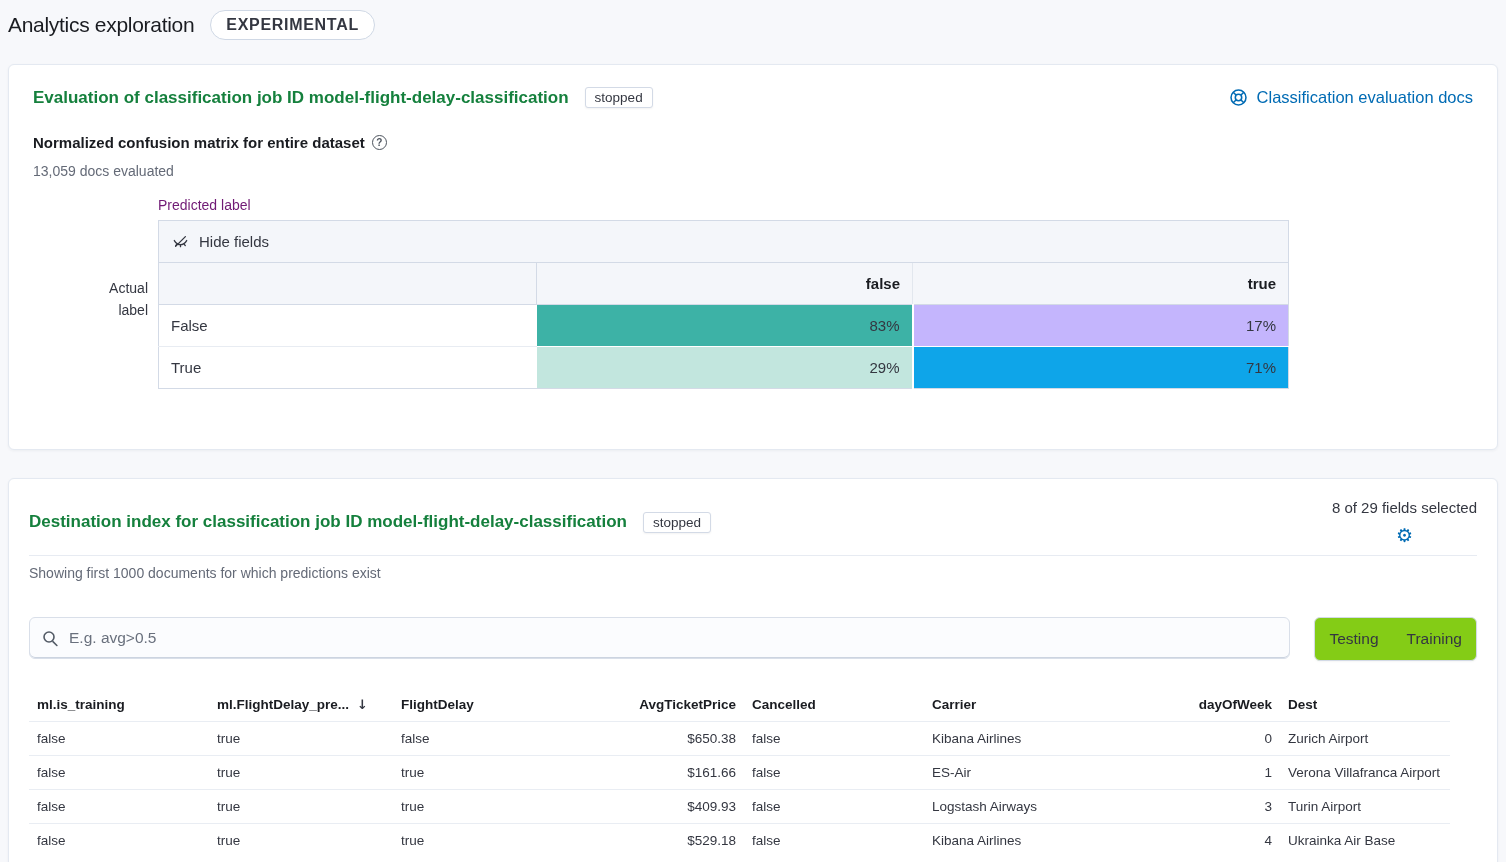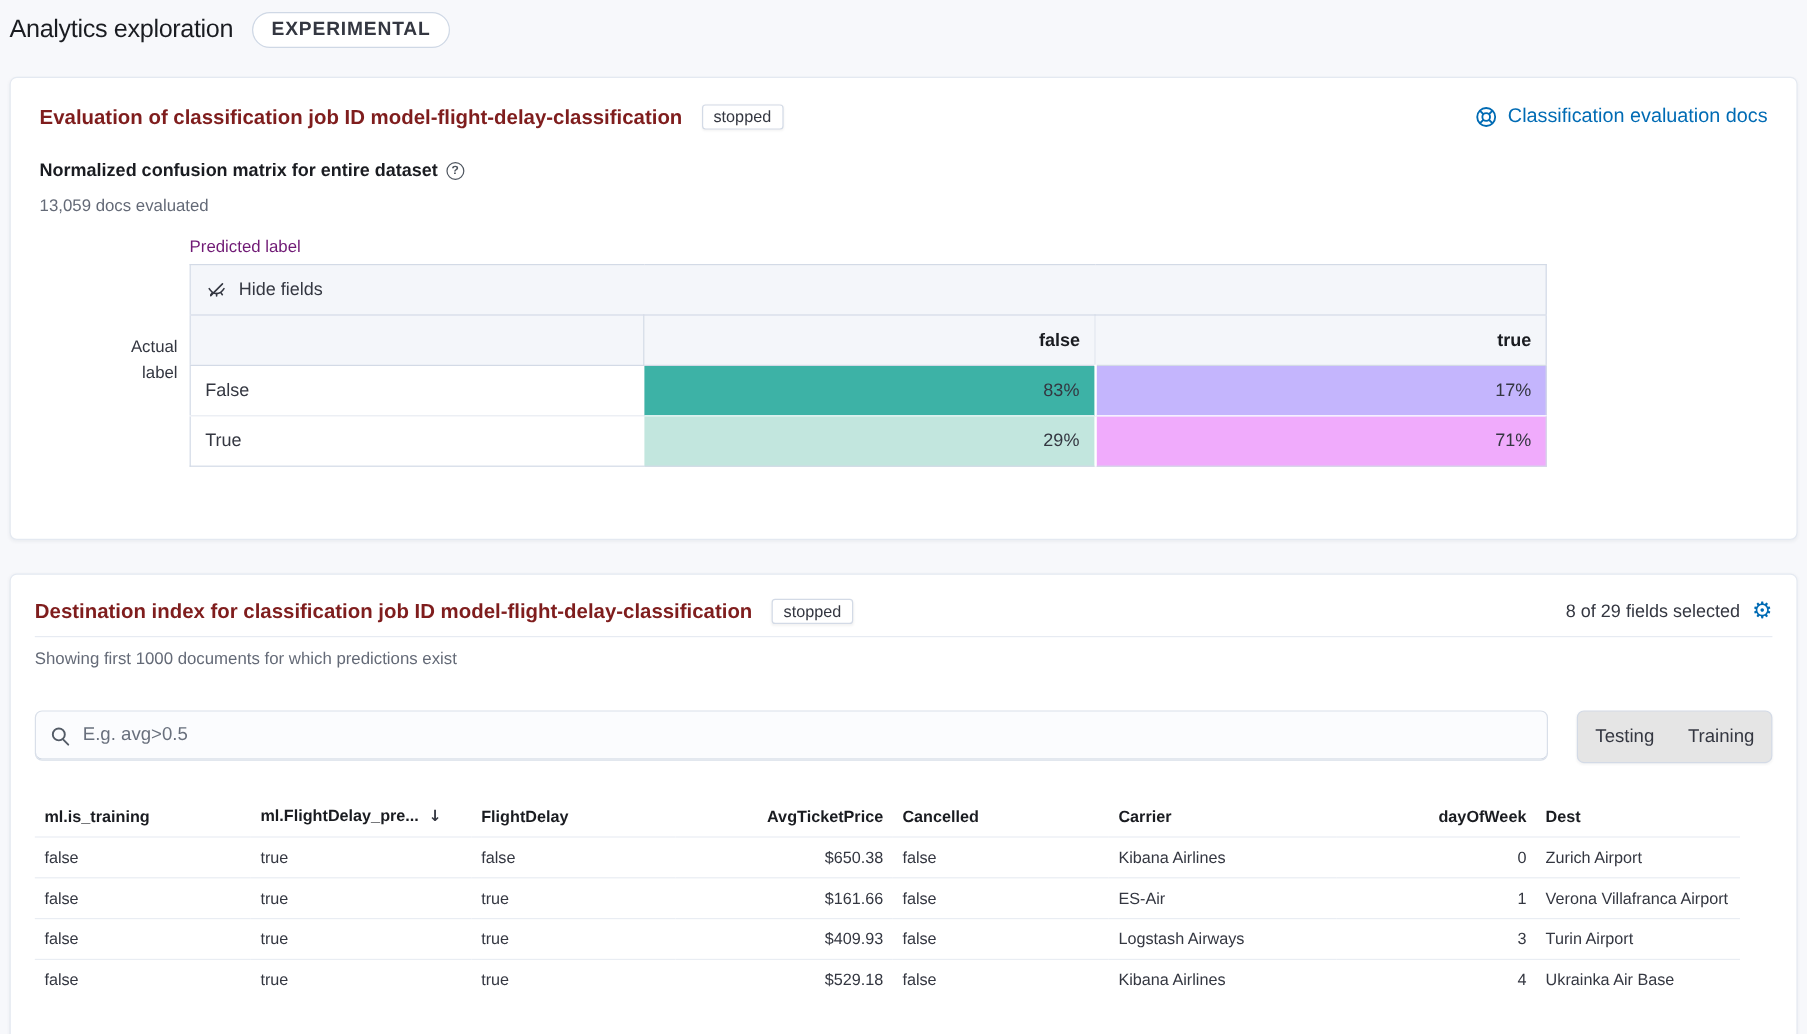--- a/index.html
+++ b/index.html
@@ -15,21 +15,21 @@
   .exp-badge { border:1px solid #cfd8e5; border-radius:20px; background:#fff;
     padding:5px 15px; font-size:16px; font-weight:700; letter-spacing:0.7px; color:#343741; }
 
   
   .panel { background:#fff; border:1px solid #e4e9f1; border-radius:6px;
     box-shadow:0 1px 3px rgba(20,30,60,.05); padding:22px 24px; }
   .panel-eval { margin-top:24px; height:386px; }
   .panel-dest { margin-top:28px; height:390px; padding:20px; }
 
   .panel-head-row { display:flex; align-items:center; }
-  .panel-title { font-size:17px; font-weight:700; color:#7f1d1d; }
+  .panel-title { font-size:17px; font-weight:700; color:#15803d; }
   .status-badge { margin-left:16px; border:1px solid #d3dae6; border-radius:3px; background:#fff;
     box-shadow:0 1px 2px rgba(0,0,0,.05); padding:2px 9px; font-size:13.5px; color:#343741; }
   .head-spacer { flex:1; }
 
   .docs-link { display:inline-flex; align-items:center; gap:9px; color:#006BB4;
     font-size:16.5px; text-decoration:none; cursor:pointer; }
 
   .section-title { margin-top:26px; font-size:15px; font-weight:700; color:#1a1c21;
     display:flex; align-items:center; gap:7px; }
   .q-icon { display:inline-flex; align-items:center; justify-content:center;
@@ -53,32 +53,32 @@
   .mh-col + .mh-col { border-left:1px solid #e2e7ee; }
   .m-label { background:#fff; padding-left:12px; color:#343741; border-bottom:1px solid #e8ecf2; }
   tr:last-child .m-label { border-bottom:none; }
   .m-val { text-align:right; padding-right:12px; color:#343741; border-bottom:1px solid #fff; }
   .m-val + .m-val { border-left:2px solid #fff; }
   tr:last-child .m-val { border-bottom:none; }
 
   
   .panel2-divider { height:1px; background:#e7ebf2; margin-top:10px; }
   .dest-subtitle { margin-top:9px; font-size:14px; color:#646a77; }
-  .fields-selected { font-size:15px; color:#343741; display:inline-flex; align-items:center; gap:10px; }
+  .fields-selected { font-size:15px; color:#343741; display:inline-flex; align-items:center; gap:10px;flex-direction:column; }
   .gear-icon { font-size:19px; color:#006BB4; cursor:pointer; line-height:1;
     font-family:"DejaVu Sans",sans-serif; }
 
   .search-row { display:flex; margin-top:36px; gap:24px; }
   .search-box { flex:1; height:42px; background:#fbfcfe; border:1px solid #d9dfe9;
     border-radius:6px; display:flex; align-items:center; padding:0 12px; gap:10px;
     box-shadow:inset 0 -1px 0 #ccd4e0; }
   .search-box input { border:none; outline:none; background:transparent; flex:1;
     font-size:15.5px; color:#0369a1; font-family:inherit; }
   .search-box input::placeholder { color:#69707d; }
-  .btn-group { flex:none; height:44px; background:#e5e5e5; border:1px solid #d3dae6;
+  .btn-group { flex:none; height:44px; background:#84cc16; border:1px solid #d3dae6;
     border-radius:6px; display:flex; align-items:center; box-shadow:0 1px 2px rgba(0,0,0,.04); }
   .btn-group .grp-btn { padding:0 14px; font-size:15.5px; color:#343741; background:none;
     border:none; height:100%; cursor:pointer; font-family:inherit; }
 
   
   table.dest { border-collapse:collapse; margin-top:32px; table-layout:fixed; width:auto; }
   table.dest th { font-size:13.5px; font-weight:700; color:#1a1c21; text-align:left;
     padding:4px 8px 9px 8px; cursor:pointer; white-space:nowrap; overflow:hidden; }
   table.dest td { font-size:13.5px; color:#343741; padding:7px 8px; line-height:19px;
     border-top:1px solid #e9edf3; vertical-align:middle; }
@@ -158,21 +158,21 @@
             </tr>
 
           <tr>
                 <td class="m-label">False</td>
                 <td class="m-val" style="background: rgb(61, 178, 166);">83%</td>
                 <td class="m-val" style="background: #c4b5fd;">17%</td>
               </tr>
               <tr>
                 <td class="m-label">True</td>
                 <td class="m-val" style="background: rgb(194, 230, 222);">29%</td>
-                <td class="m-val" style="background: #f0abfc;">71%</td>
+                <td class="m-val" style="background: #0ea5e9;">71%</td>
               </tr>
             </tbody>
         </table>
       </div>
     </div>
   </div>
 
   <div class="panel panel-dest">
     <div class="panel-head-row">
       <div class="panel-title">Destination index for classification job ID model-flight-delay-classification</div>

